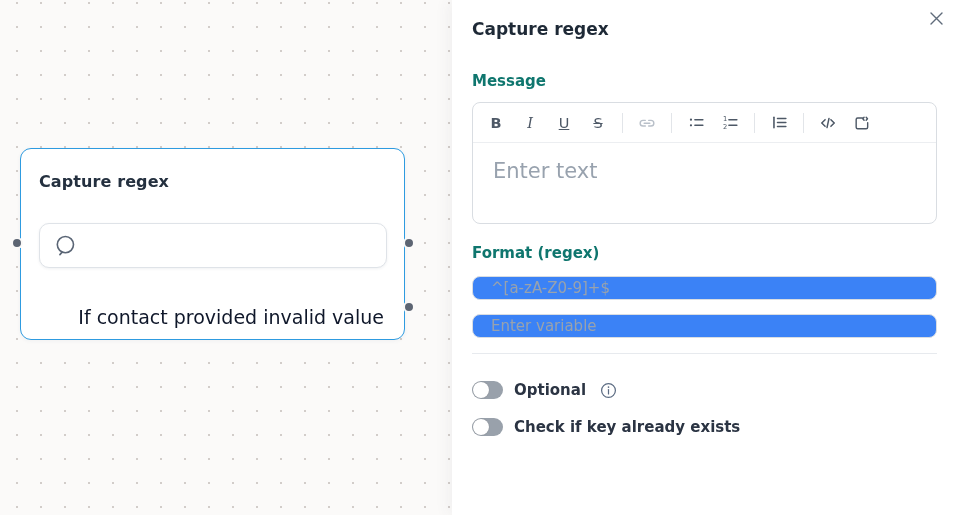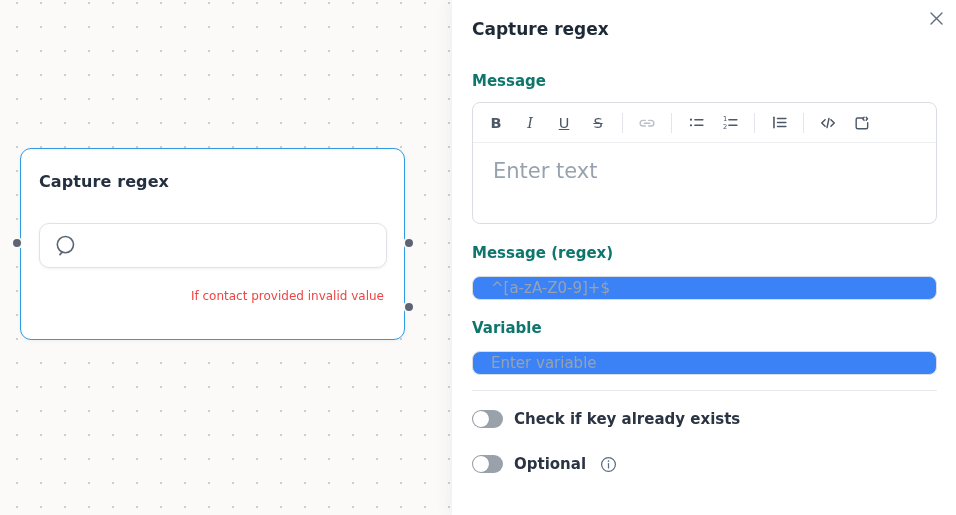--- a/index.html
+++ b/index.html
@@ -23,22 +23,22 @@
     position:absolute; left:18px; top:23px;
     font-size:16px; font-weight:bold; color:#24303f; letter-spacing:.1px;
   }
   .node-input {
     position:absolute; left:18px; top:74px; width:348px; height:45px;
     background:#ffffff; border:1px solid #dfe3e8; border-radius:10px;
     box-shadow:0 1px 3px rgba(40,60,90,.07);
     display:flex; align-items:center; padding-left:13px;
   }
   .node-caption {
-    position:absolute; right:20px; top:140px;
-    font-size:12px; color:#ef4444;
+    position:absolute; right:20px; top:157px;
+    font-size:19px; color:#0f172a;
   }
   .port {
     position:absolute; width:6px; height:6px; background:#ffffff;
     border:4px solid #5d6573; border-radius:50%;
     box-shadow:0 0 0 2px #fbfaf9;
   }
   .port-in        { left:-8.5px;  top:90px; }
   .port-out       { right:-8.5px; top:90px; }
   .port-fail      { right:-8.5px; top:154px; }
 
@@ -191,42 +191,41 @@
         <svg width="20" height="20" viewBox="0 0 24 24" fill="none" stroke="#4d5866" stroke-width="1.7" stroke-linecap="round" stroke-linejoin="round">
           <path d="M12.5 6 H6.8 a1.8 1.8 0 0 0 -1.8 1.8 V17 a1.8 1.8 0 0 0 1.8 1.8 H17 a1.8 1.8 0 0 0 1.8 -1.8 V11.5"></path>
           <path d="M14.5 5 l-1.6 1.8 1.6 1.8"></path>
           <path d="M17 5 l1.6 1.8 -1.6 1.8"></path>
         </svg>
       </span>
     </div>
     <textarea placeholder="Enter text" style=""></textarea>
   </div>
 
-  <div class="field-label lbl-format">Message (regex)</div>
+  <div class="field-label lbl-format">Format (regex)</div>
   <input class="text-input" type="text" placeholder="^[a-zA-Z0-9]+$" style="">
 
-  <div class="field-label lbl-variable">Variable</div>
   <input class="text-input" type="text" placeholder="Enter variable" style="">
 
   <div class="divider"></div>
-
-  <div class="toggle-row first">
-    <div class="toggle">
-      <div class="knob"></div>
-    </div>
-    <div class="toggle-label">Check if key already exists</div>
-  </div>
 
   <div class="toggle-row second">
     <div class="toggle">
       <div class="knob"></div>
     </div>
     <div class="toggle-label">Optional</div>
     <span class="info-icon">
       <svg width="17" height="17" viewBox="0 0 18 18" fill="none" stroke="#5b6b82" stroke-width="1.3">
         <circle cx="9" cy="9" r="7.3"></circle>
         <path d="M9 8 V12.6" stroke-linecap="round"></path>
         <circle cx="9" cy="5.4" r="0.9" fill="#5b6b82" stroke="none"></circle>
       </svg>
     </span>
   </div>
 
+  <div class="toggle-row first">
+    <div class="toggle">
+      <div class="knob"></div>
+    </div>
+    <div class="toggle-label">Check if key already exists</div>
+  </div>
+
 </div>
 
 </body></html>

